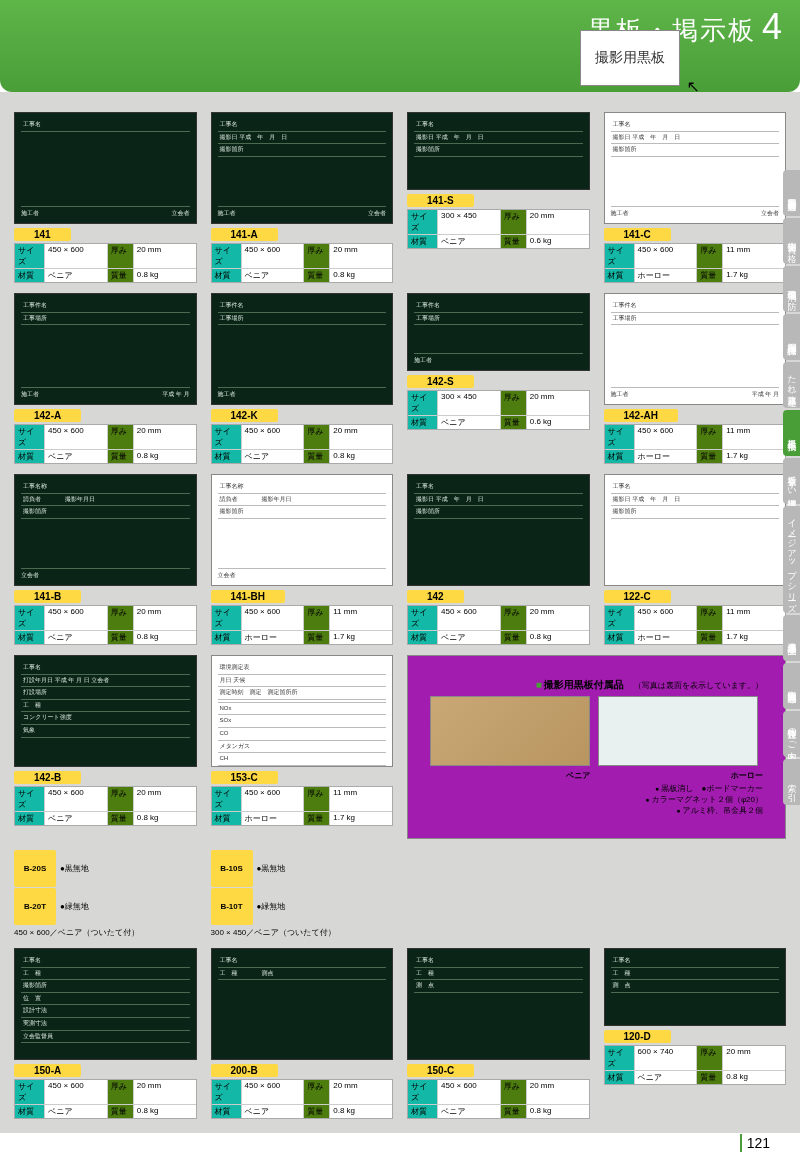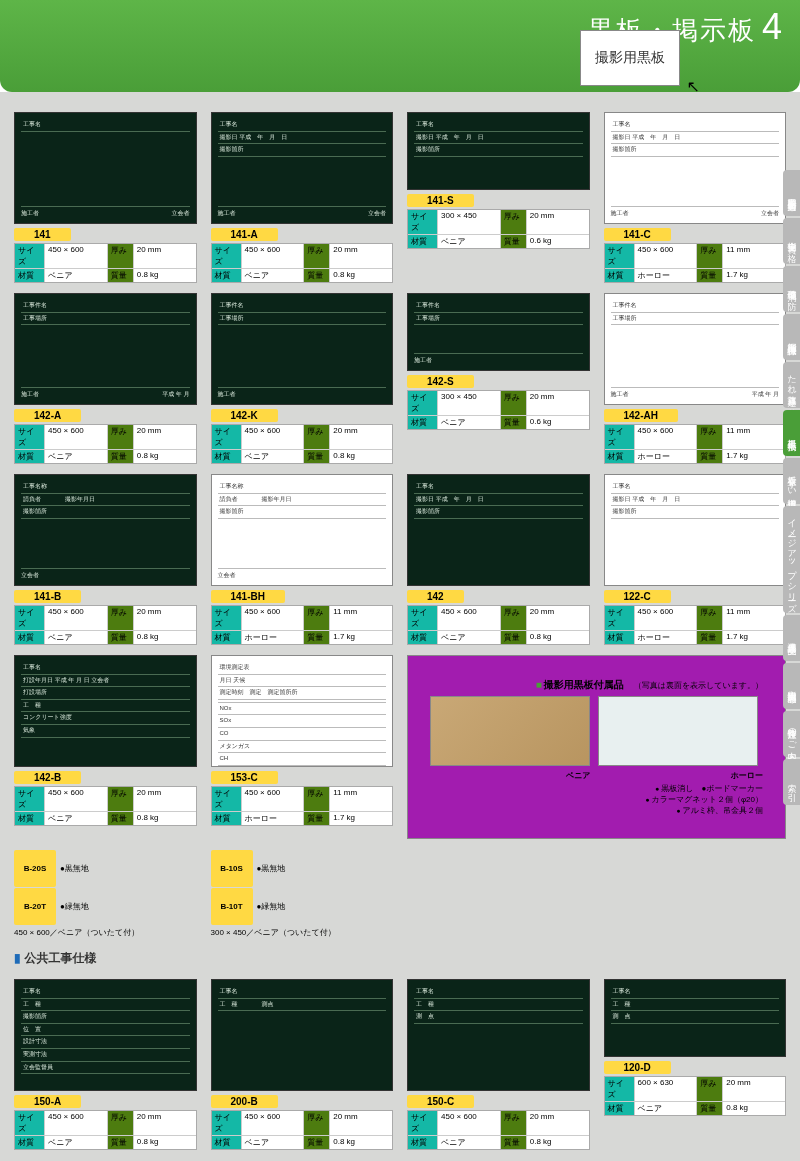--- a/index.html
+++ b/index.html
@@ -449,21 +449,20 @@
             <span>●黒無地</span>
           </div>
           <div class="variant-row">
             <span class="variant-label">B-10T</span>
             <span>●緑無地</span>
           </div>
   <div class="variant-note">300 × 450／ベニア（ついたて付）</div>
  </div>
         <div></div>
         <div></div>
-        <div class="section-title">公共工事仕様</div>
         <div class="prod">
   <div class="board">
             <div class="board-row">工事名</div>
             <div class="board-row">工　種</div>
             <div class="board-row">撮影箇所</div>
             <div class="board-row">位　置</div>
             <div class="board-row">設計寸法</div>
             <div class="board-row">実測寸法</div>
             <div class="board-row">立会監督員</div>
           </div>
@@ -529,21 +528,21 @@
         <div class="prod">
   <div class="board small">
             <div class="board-row">工事名</div>
             <div class="board-row">工　種</div>
             <div class="board-row">測　点</div>
           </div>
   <div><span class="label">120-D</span></div>
   <div class="specs">
   <div class="specs-row">
               <div class="specs-cell h">サイズ</div>
-              <div class="specs-cell v">600 × 630</div>
+              <div class="specs-cell v">600 × 740</div>
               <div class="specs-cell h2">厚み</div>
               <div class="specs-cell v">20 mm</div>
             </div>
   <div class="specs-row">
               <div class="specs-cell h">材質</div>
               <div class="specs-cell v">ベニア</div>
               <div class="specs-cell h2">質量</div>
               <div class="specs-cell v">0.8 kg</div>
             </div>
  </div>

